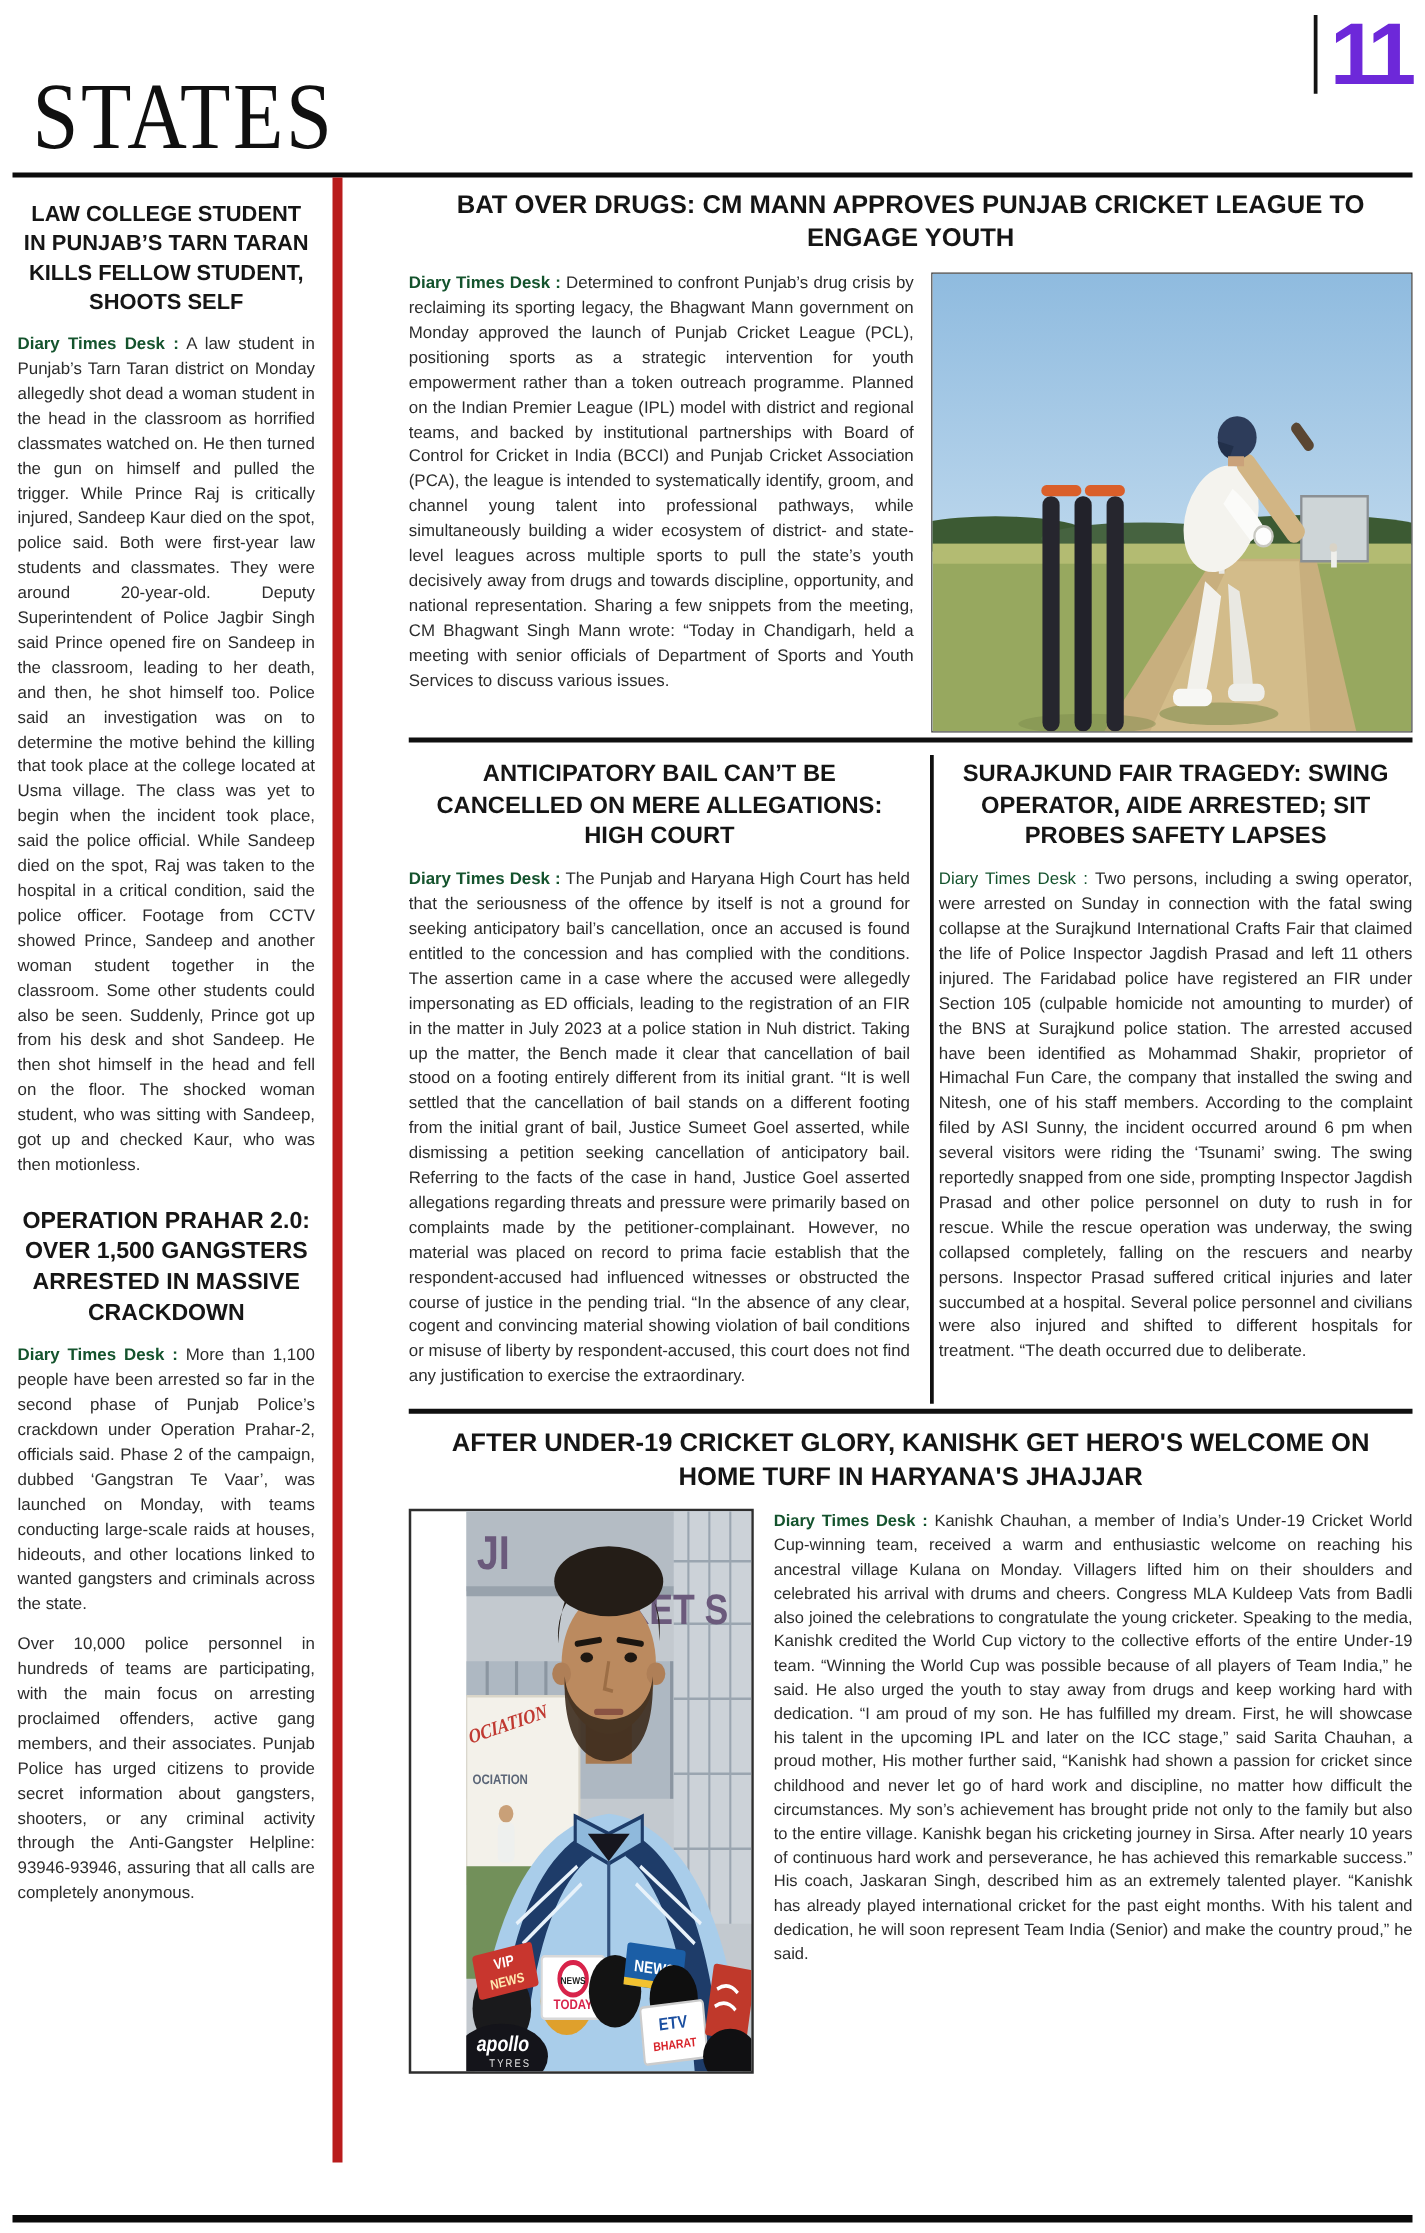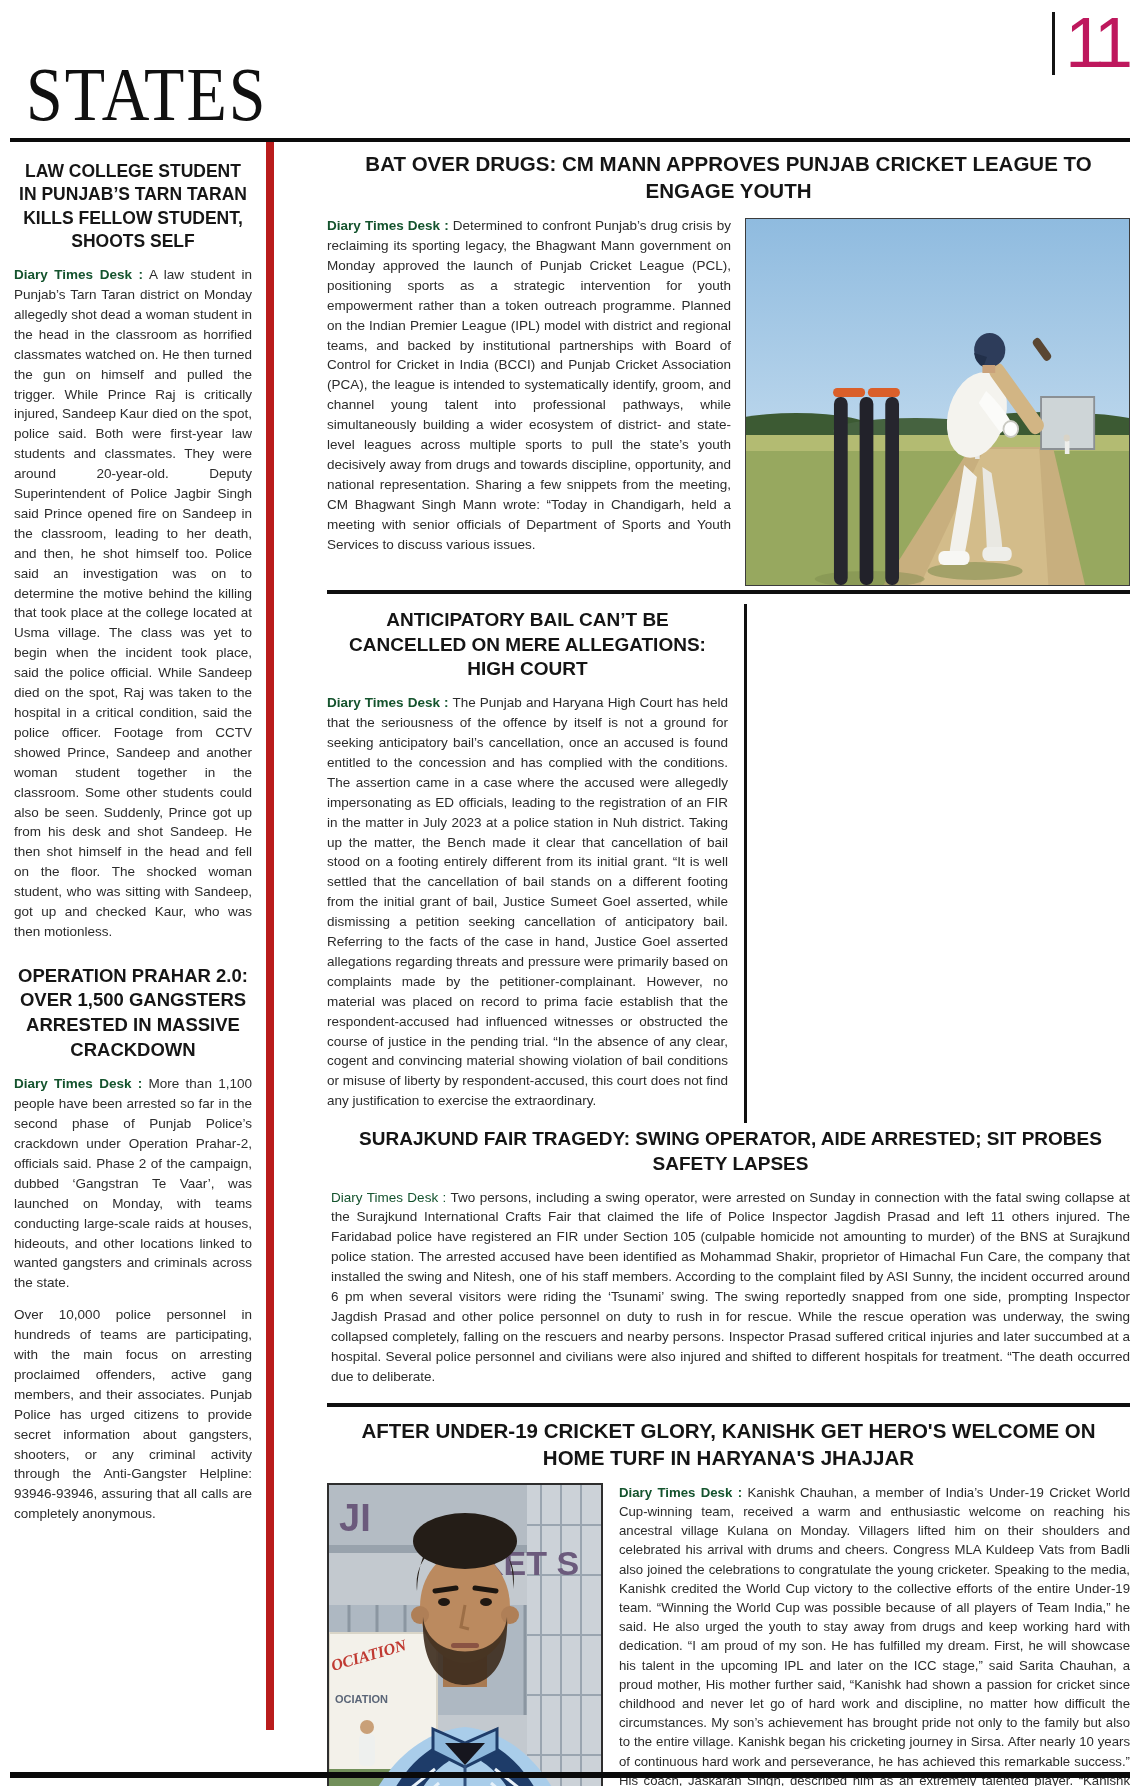--- a/index.html
+++ b/index.html
@@ -21,21 +21,21 @@
   .paper-name {
     font-family:"Liberation Serif", serif; font-size:44px; color:#141414;
     letter-spacing:1px; white-space:nowrap; transform:scaleY(1.05); transform-origin:bottom;
   }
   .mast-rule { border-top:3px solid #141414; margin:5px 2px 5px; }
   .dateline {
     font-family:"Liberation Serif", serif; font-size:21px; color:#1b1b1b;
     display:flex; gap:16px; justify-content:center;
   }
   .page-no-wrap { display:flex; align-items:center; border-left:3px solid #141414; padding-left:10px; }
-  .page-no { font-size:70px; font-weight:normal; line-height:0.9; letter-spacing:-5px; color:#be185d; }
+  .page-no { font-size:70px; font-weight:bold; line-height:0.9; letter-spacing:-5px; color:#6d28d9; }
   .header-rule { border-top:4px solid #0c0c0c; margin-top:8px; }
   
   .content { display:flex; height:1588px; }
   .left-col { width:264px; flex:none; padding:10px 14px 0 4px; border-right:8px solid #b91c1c; }
   .main-col { flex:1; padding:4px 0 0 16px;margin-left:37px; }
   
   .lh { font-size:17.5px; line-height:1.33; text-align:center; margin:8px 0 12px; color:#161616; font-weight:bold; }
   .lh2 { font-size:18.5px; margin-top:22px; }
   .body { font-size:13.5px; line-height:19.9px; margin:0 0 12px; color:#2c2c2c; }
   .jtext { text-align:justify; }
@@ -43,26 +43,26 @@
   .bigh { font-size:20.5px; line-height:1.32; text-align:center; margin:4px 6px 12px; color:#151515; font-weight:bold; }
   .midh { font-size:19px; line-height:1.3; text-align:center; margin:4px 0 11px; color:#151515; font-weight:bold; }
   .rule { border-top:4px solid #101010; margin:4px 0 10px; }
   
   .row1-flex { display:flex; gap:14px; }
   .r1text { width:404px; flex:none; }
   figure { margin:0; }
   .cricket-fig { flex:1; height:368px; border:1px solid #3c3c3c; margin-top:2px; }
   .cricket-fig svg, .kanishk-fig svg { display:block; width:100%; height:100%; }
   
-  .row2 { display:flex;flex-direction:column; }
+  .row2 { display:flex; }
   .antic { width:420px; flex:none; padding-right:16px; border-right:3px solid #101010; }
   .suraj { flex:1; padding-left:4px; }
   
   .row3-flex { display:flex; gap:16px; }
-  .kanishk-fig { width:276px; height:452px; flex:none; border:2px solid #2e2e2e; }
+  .kanishk-fig { width:276px; height:452px; flex:none; border:2px solid #2e2e2e;padding-left:44px; }
   .k-text { flex:1; font-size:13.2px; line-height:19.2px; }
   .bottom-rule { position:absolute; left:10px; right:10px; bottom:8px; border-top:6px solid #0a0a0a; }
 </style>
 </head>
 <body>
 
 <div class="page">
 
   <header class="masthead">
     <div class="section-title">STATES</div>

